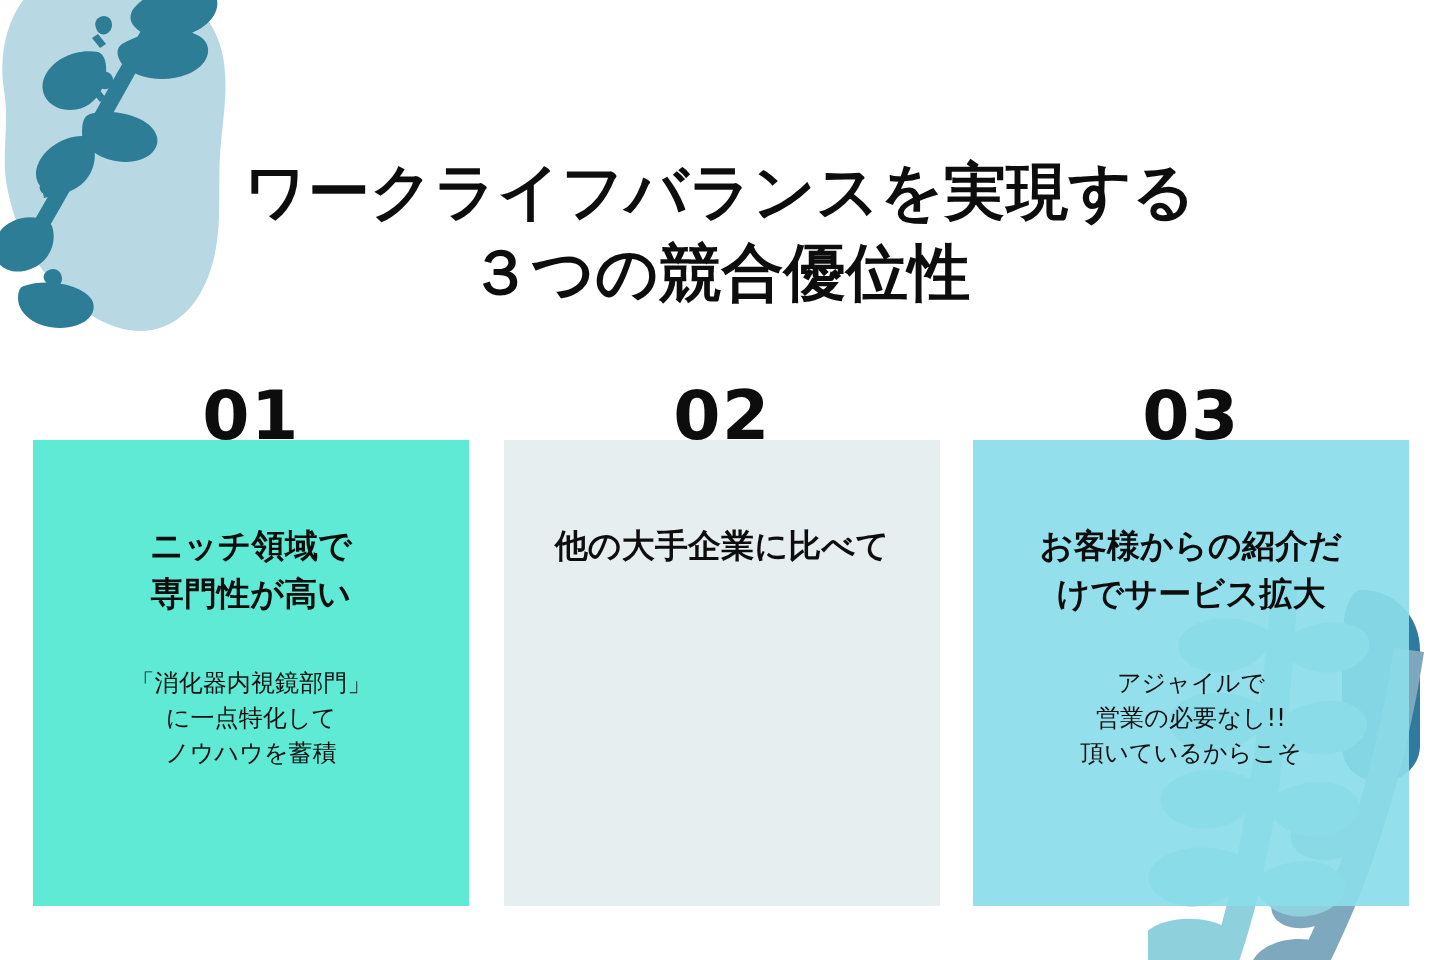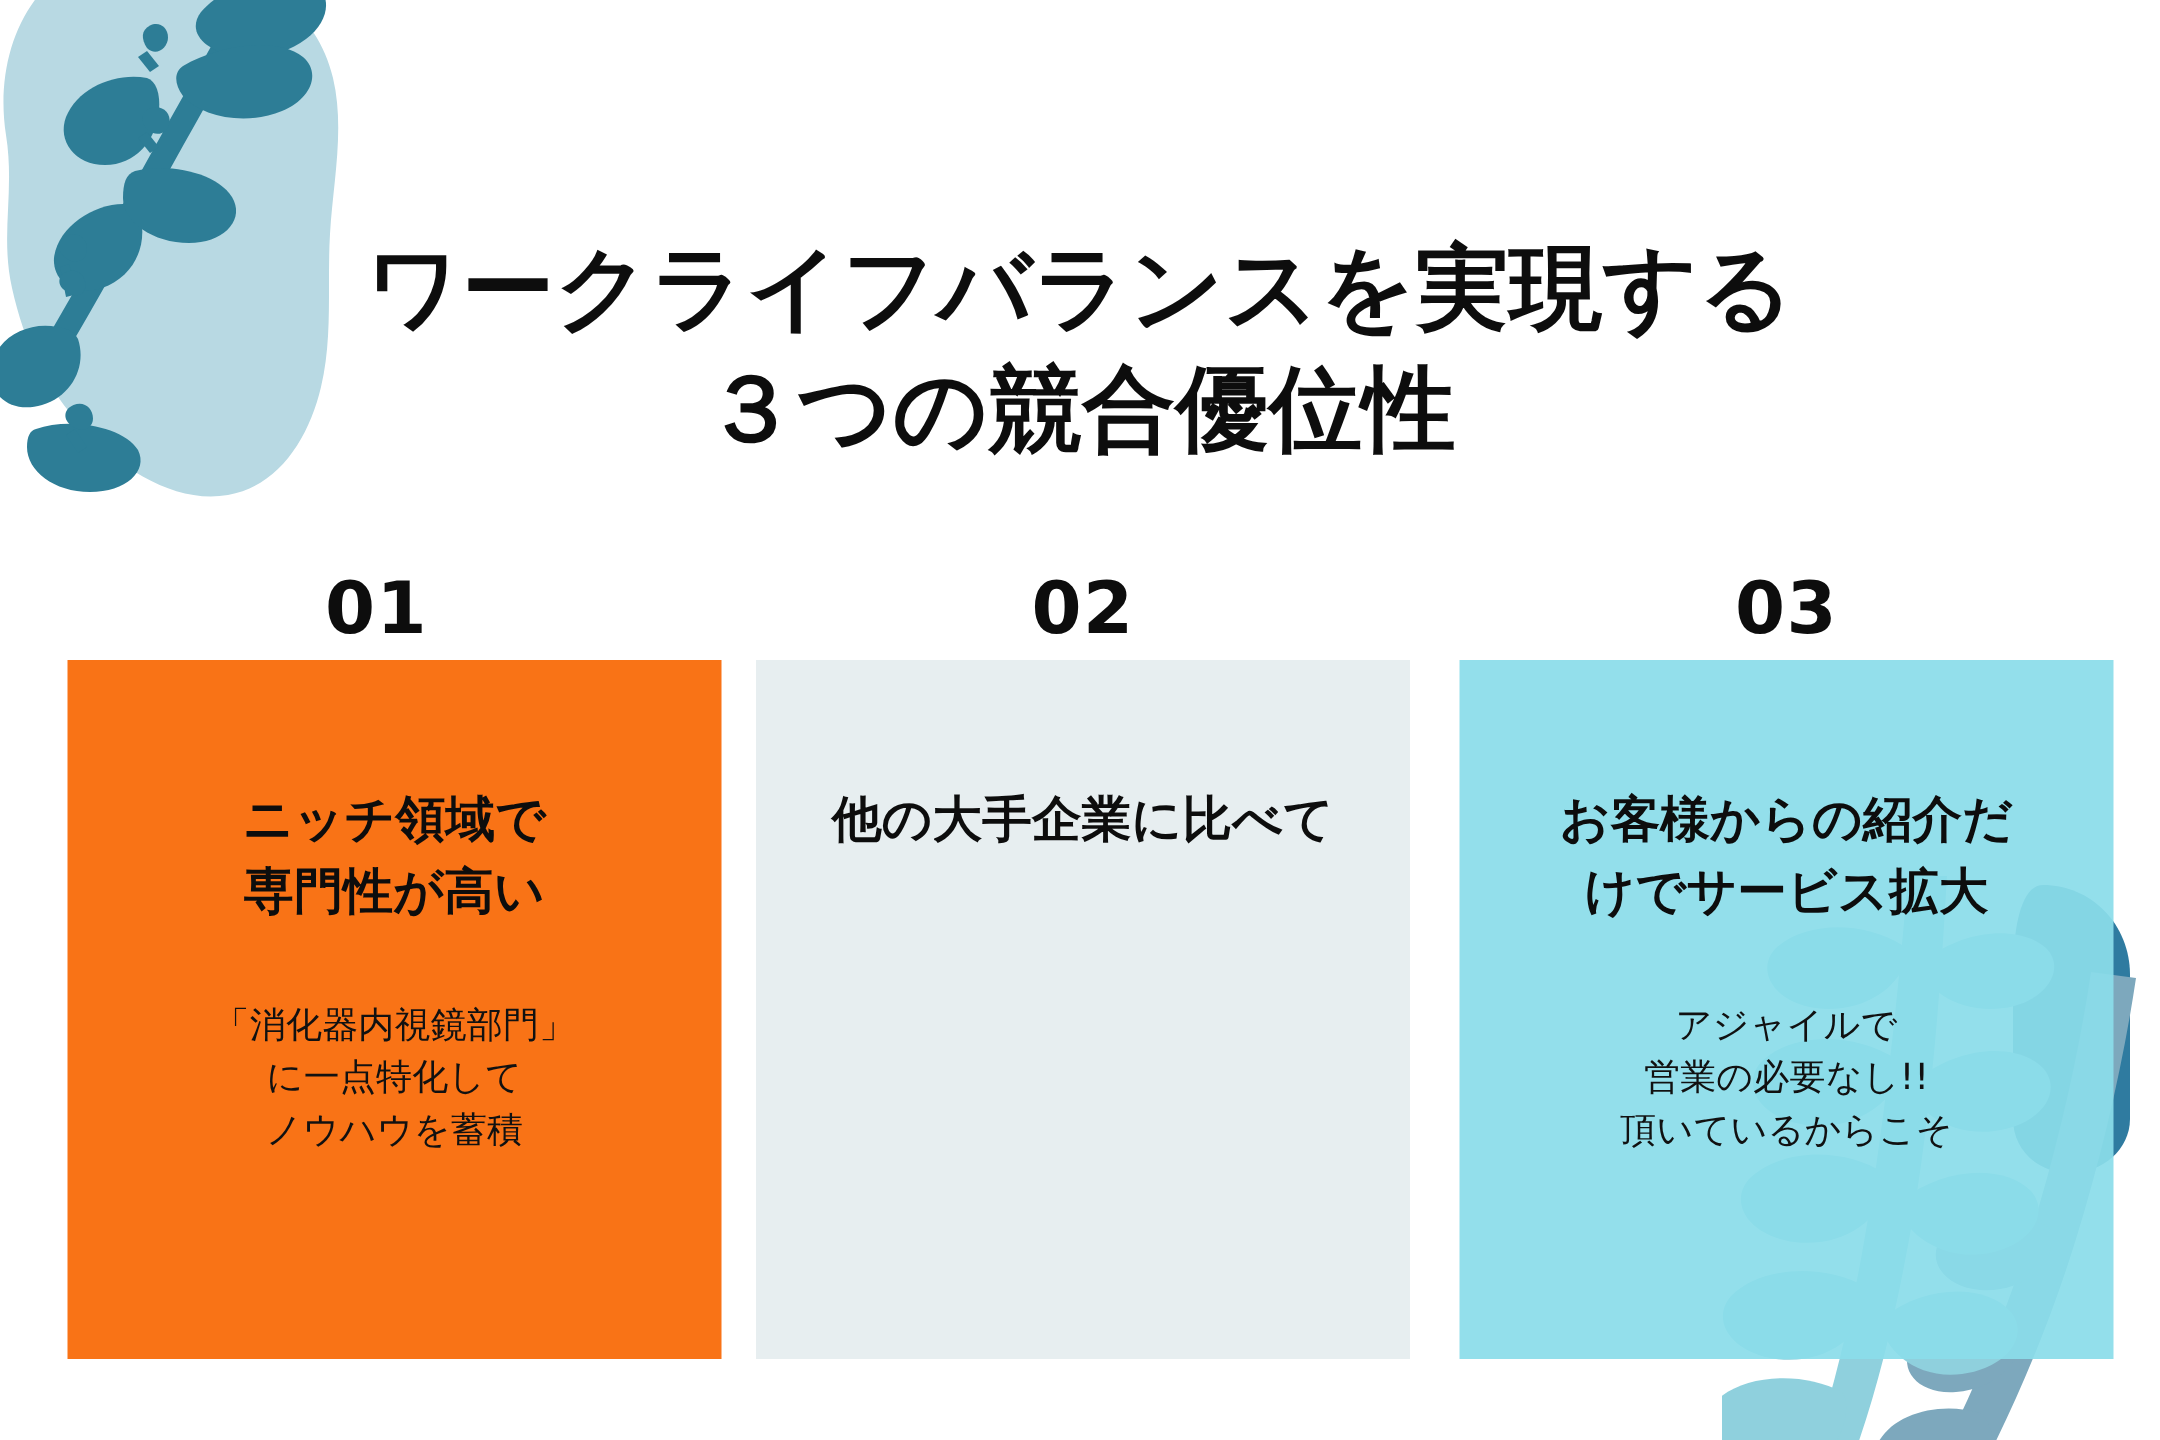--- a/index.html
+++ b/index.html
@@ -68,31 +68,31 @@
     width: 1377px;
     height: 466px;
     z-index: 4;
   }
   .card {
     position: absolute;
     top: 0;
     width: 436px;
     height: 466px;
   }
-  .card-1 { left: 12px;   background: #f97316; }
+  .card-1 { left: 0px;   background: #5eead4; }
   .card-2 { left: 471px; background: #e7eef0; }
   .card-3 { left: 940px; background: rgba(139,221,233,0.93); }
 
   .card-number {
     position: absolute;
     left: 0;
     top: -58px;
     width: 436px;
     text-align: center;
-    font-size: 48px;
+    font-size: 68px;
     font-weight: 700;
     line-height: 1;
     letter-spacing: 0.02em;
     color: #0d0d0d;
     z-index: 6;
   }
 
   .card-inner {
     position: absolute;
     left: 6px;

